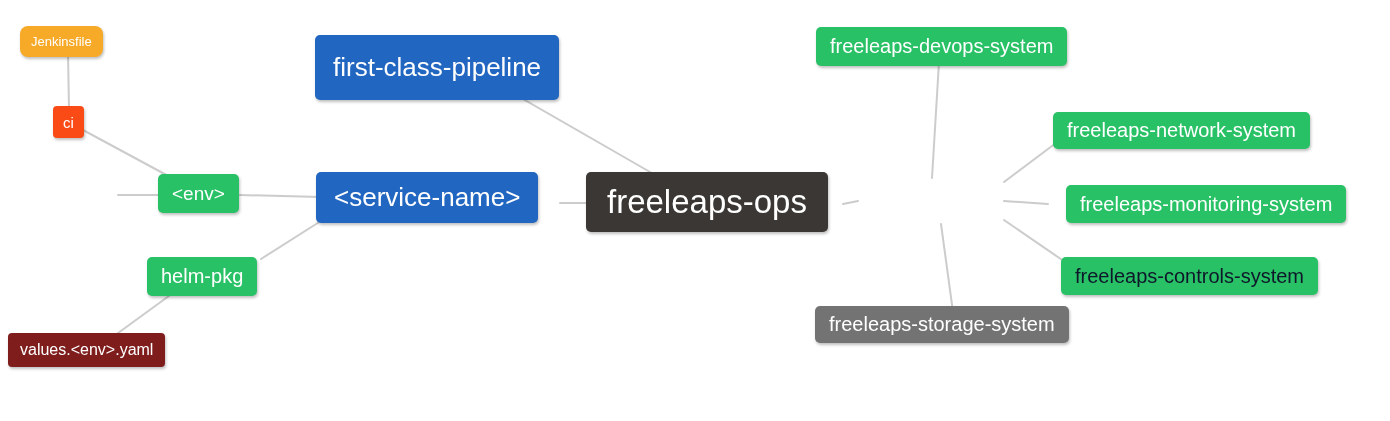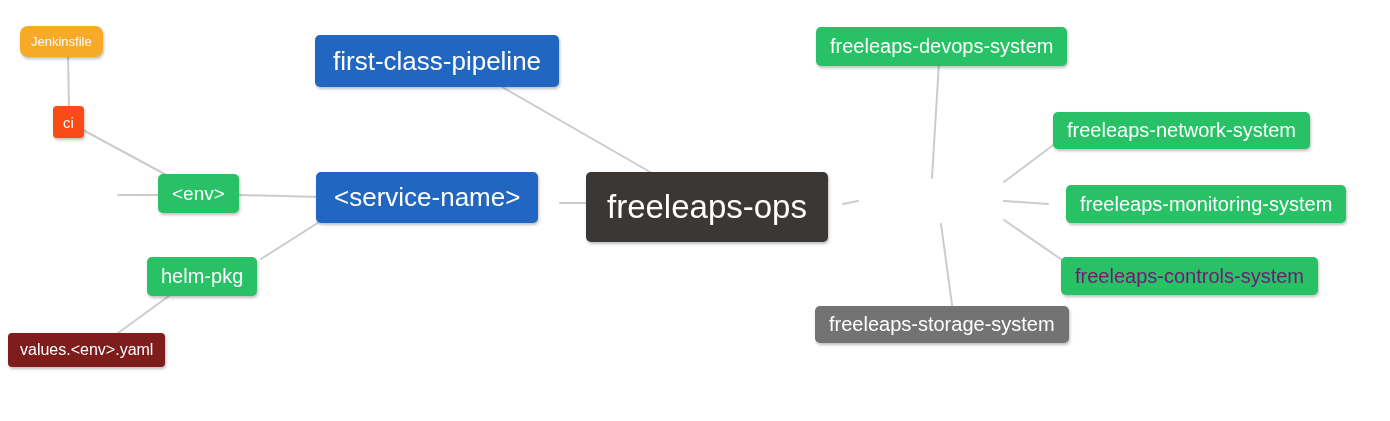--- a/index.html
+++ b/index.html
@@ -22,22 +22,22 @@
     cursor:pointer;
   }
   
   .n-jenkinsfile {left:20px;  top:26px;  height:31px; font-size:13px; padding:0 11px; border-radius:8px;}
   .n-ci          {left:53px;  top:106px; height:32px; font-size:15px; padding:0 10px; border-radius:4px;}
   .n-argo        {left:32px;  top:177px; height:35px; font-size:15px; padding:0 13px; border-radius:4px;}
   .n-env         {left:158px; top:174px; height:39px; font-size:19px;}
   .n-service     {left:316px; top:172px; height:51px; font-size:26px; padding:0 18px;}
   .n-helm        {left:147px; top:257px; height:39px; font-size:20px;}
   .n-values      {left:8px;   top:333px; height:34px; font-size:16px; padding:0 12px; border-radius:4px;}
-  .n-pipeline    {left:315px; top:35px;  height:52px; font-size:26px; padding:0 18px;}
-  .n-ops         {left:586px; top:172px; height:70px; font-size:33px; padding:0 21px;}
+  .n-pipeline    {left:315px; top:35px;  height:65px; font-size:26px; padding:0 18px;}
+  .n-ops         {left:586px; top:172px; height:60px; font-size:33px; padding:0 21px;}
   .n-manifests   {left:852px; top:174px; height:53px; font-size:26px; padding:0 17px;}
   .n-devops      {left:796px; top:27px;  height:39px; font-size:20px;}
   .n-network     {left:1053px;top:112px; height:37px; font-size:20px;}
   .n-monitoring  {left:1042px;top:185px; height:38px; font-size:20px;margin-left:24px;}
   .n-controls    {left:1061px;top:257px; height:38px; font-size:20px;}
   .n-storage     {left:815px; top:306px; height:37px; font-size:20px;}
 </style>
 </head>
 <body>
 
@@ -64,16 +64,16 @@
   <div class="node n-ci" style="background-color: rgb(250, 74, 21); color: rgb(255, 255, 255);">ci</div>
   <div class="node n-env" style="background-color: rgb(40, 193, 101); color: rgb(255, 255, 255);">&lt;env&gt;</div>
   <div class="node n-service" style="background-color: rgb(33, 102, 192); color: rgb(255, 255, 255);">&lt;service-name&gt;</div>
   <div class="node n-helm" style="background-color: rgb(40, 193, 101); color: rgb(255, 255, 255);">helm-pkg</div>
   <div class="node n-values" style="background-color: #7f1d1d; color: rgb(255, 255, 255);">values.&lt;env&gt;.yaml</div>
   <div class="node n-pipeline" style="background-color: rgb(33, 102, 192); color: rgb(255, 255, 255);">first-class-pipeline</div>
   <div class="node n-ops" style="background-color: rgb(59, 55, 52); color: rgb(255, 255, 255);">freeleaps-ops</div>
   <div class="node n-devops" style="background-color: rgb(40, 193, 101); color: rgb(255, 255, 255); margin-left: 20px;">freeleaps-devops-system</div>
   <div class="node n-network" style="background-color: rgb(40, 193, 101); color: rgb(255, 255, 255);">freeleaps-network-system</div>
   <div class="node n-monitoring" style="background-color: rgb(40, 193, 101); color: rgb(255, 255, 255);">freeleaps-monitoring-system</div>
-  <div class="node n-controls" style="background-color: rgb(40, 193, 101); color: #701a75;">freeleaps-controls-system</div>
+  <div class="node n-controls" style="background-color: rgb(40, 193, 101); color: #0f172a;">freeleaps-controls-system</div>
   <div class="node n-storage" style="background-color: #737373; color: rgb(255, 255, 255);">freeleaps-storage-system</div>
 
 </div>
 
 </body></html>

